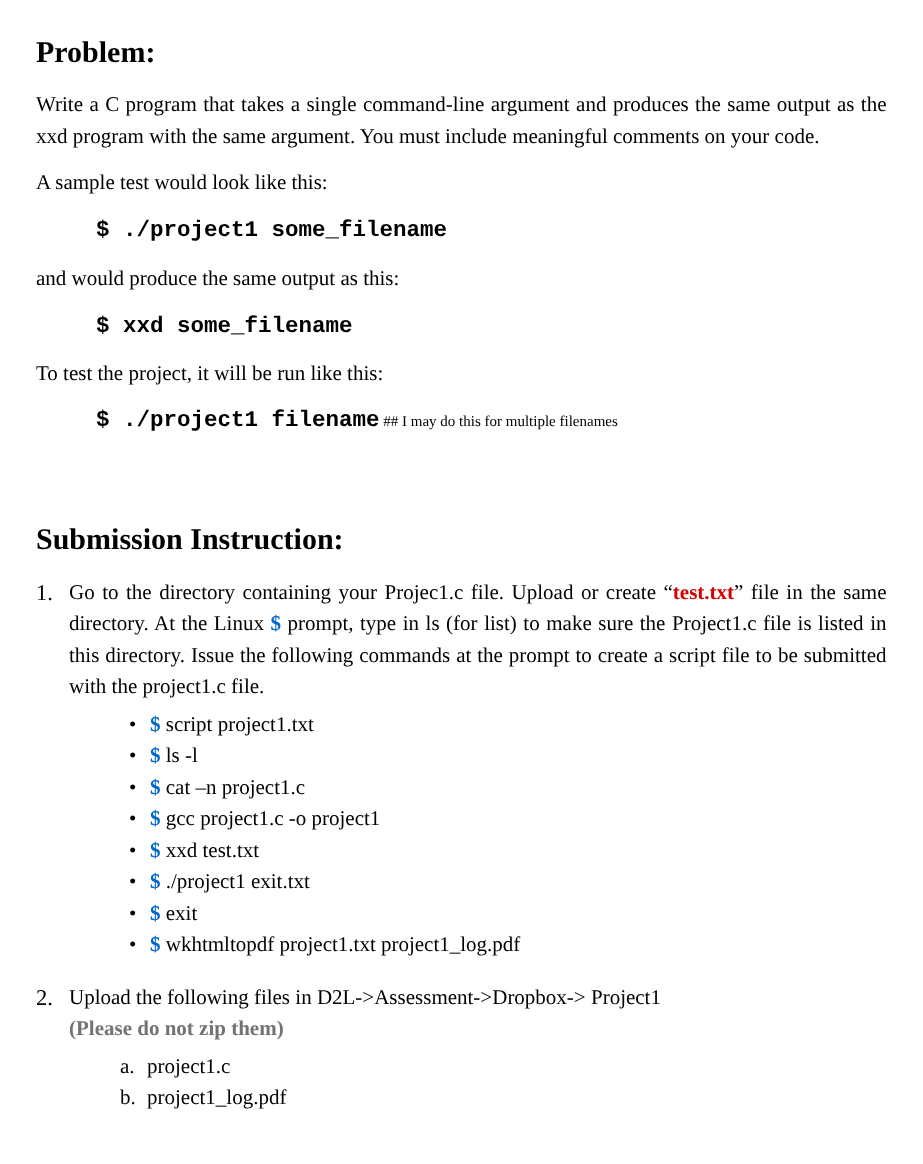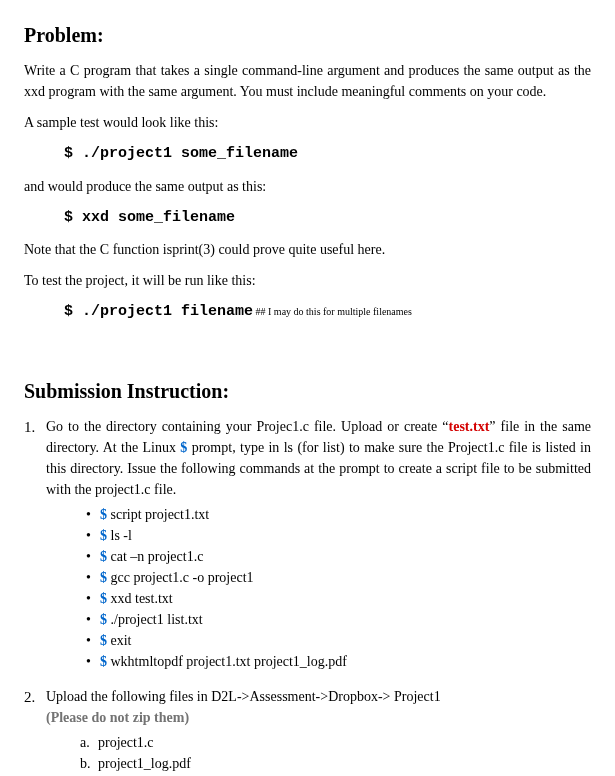--- a/index.html
+++ b/index.html
@@ -101,40 +101,39 @@
 </head>
 <body>
 
 <div>
   <div class="section-heading">Problem:</div>
   <div class="paragraph">Write a C program that takes a single command-line argument and produces the same output as the xxd program with the same argument. You must include meaningful comments on your code.</div>
   <div class="paragraph">A sample test would look like this:</div>
   <div class="code-line">$ ./project1 some_filename</div>
   <div class="paragraph">and would produce the same output as this:</div>
   <div class="code-line">$ xxd some_filename</div>
-  <div class="paragraph">Note that the C function isprint(3) could prove quite useful here.</div>
   <div class="paragraph">To test the project, it will be run like this:</div>
   <div class="code-line">
     <span>$ ./project1 filename</span><span class="code-comment">   ## I may do this for multiple filenames</span>
   </div>
 </div>
 
 <div class="section-gap">
   <div class="section-heading">Submission Instruction:</div>
   <ol class="numbered-list">
     <li>
       <span class="list-number">1.</span>
       <span>Go to the directory containing your Projec1.c file. Upload or create “</span><span class="quoted-file">test.txt</span><span>” file in the same directory. At the Linux </span><span class="blue-dollar">$</span><span> prompt, type in ls (for list) to make sure the Project1.c file is listed in this directory. Issue the following commands at the prompt to create a script file to be submitted with the project1.c file.</span>
       <ul class="bullet-list">
         <li><span class="blue-dollar">$</span><span> script project1.txt</span></li>
         <li><span class="blue-dollar">$</span><span> ls -l</span></li>
         <li><span class="blue-dollar">$</span><span> cat –n project1.c</span></li>
         <li><span class="blue-dollar">$</span><span> gcc project1.c -o project1</span></li>
         <li><span class="blue-dollar">$</span><span> xxd test.txt</span></li>
-        <li><span class="blue-dollar">$</span><span> ./project1 list.txt</span></li>
+        <li><span class="blue-dollar">$</span><span> ./project1 exit.txt</span></li>
         <li><span class="blue-dollar">$</span><span> exit</span></li>
         <li><span class="blue-dollar">$</span><span> wkhtmltopdf project1.txt project1_log.pdf</span></li>
       </ul>
     </li>
     <li>
       <span class="list-number">2.</span>
       <span> Upload the following files in D2L-&gt;Assessment-&gt;Dropbox-&gt; Project1</span><br>
       <span class="red" style="font-weight:bold;">(Please do not zip them)</span>
       <ol class="sub-alpha">
         <li><span class="alpha-marker">a.</span><span>project1.c</span></li>

